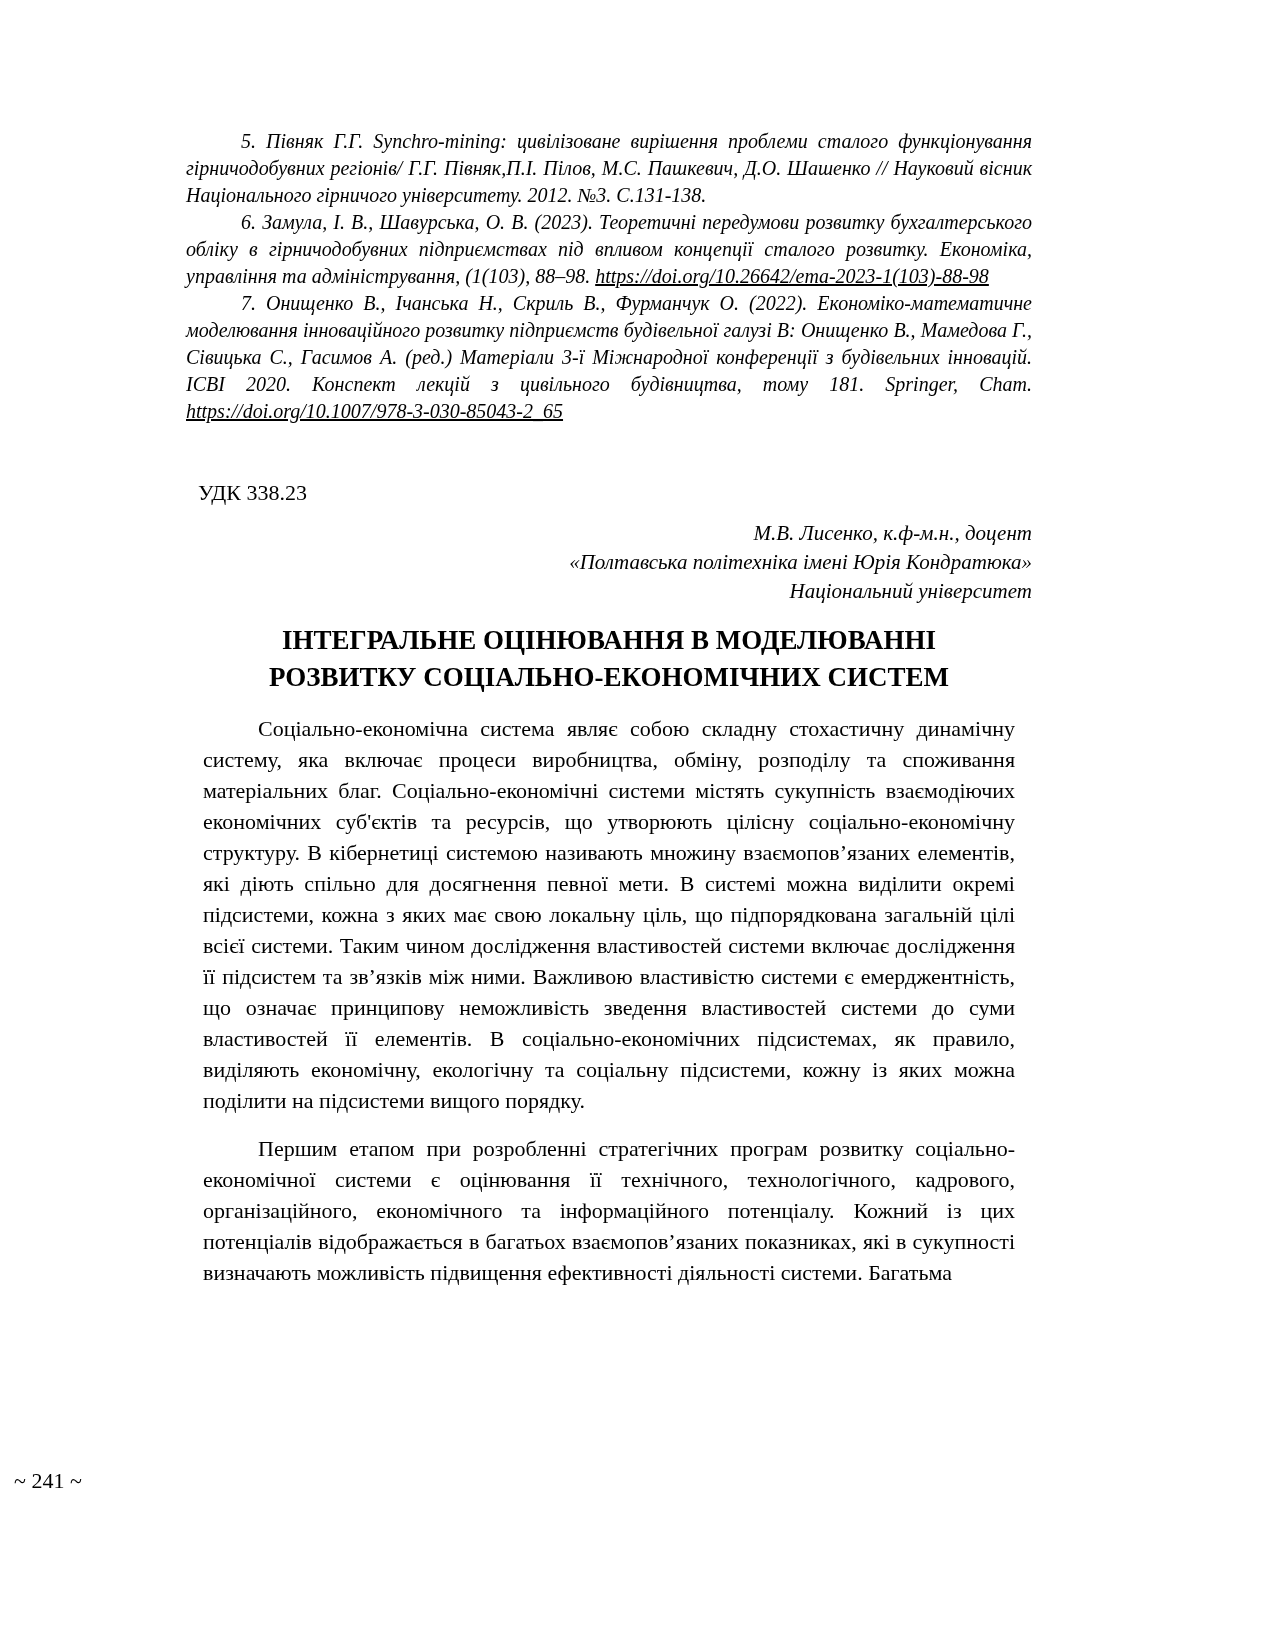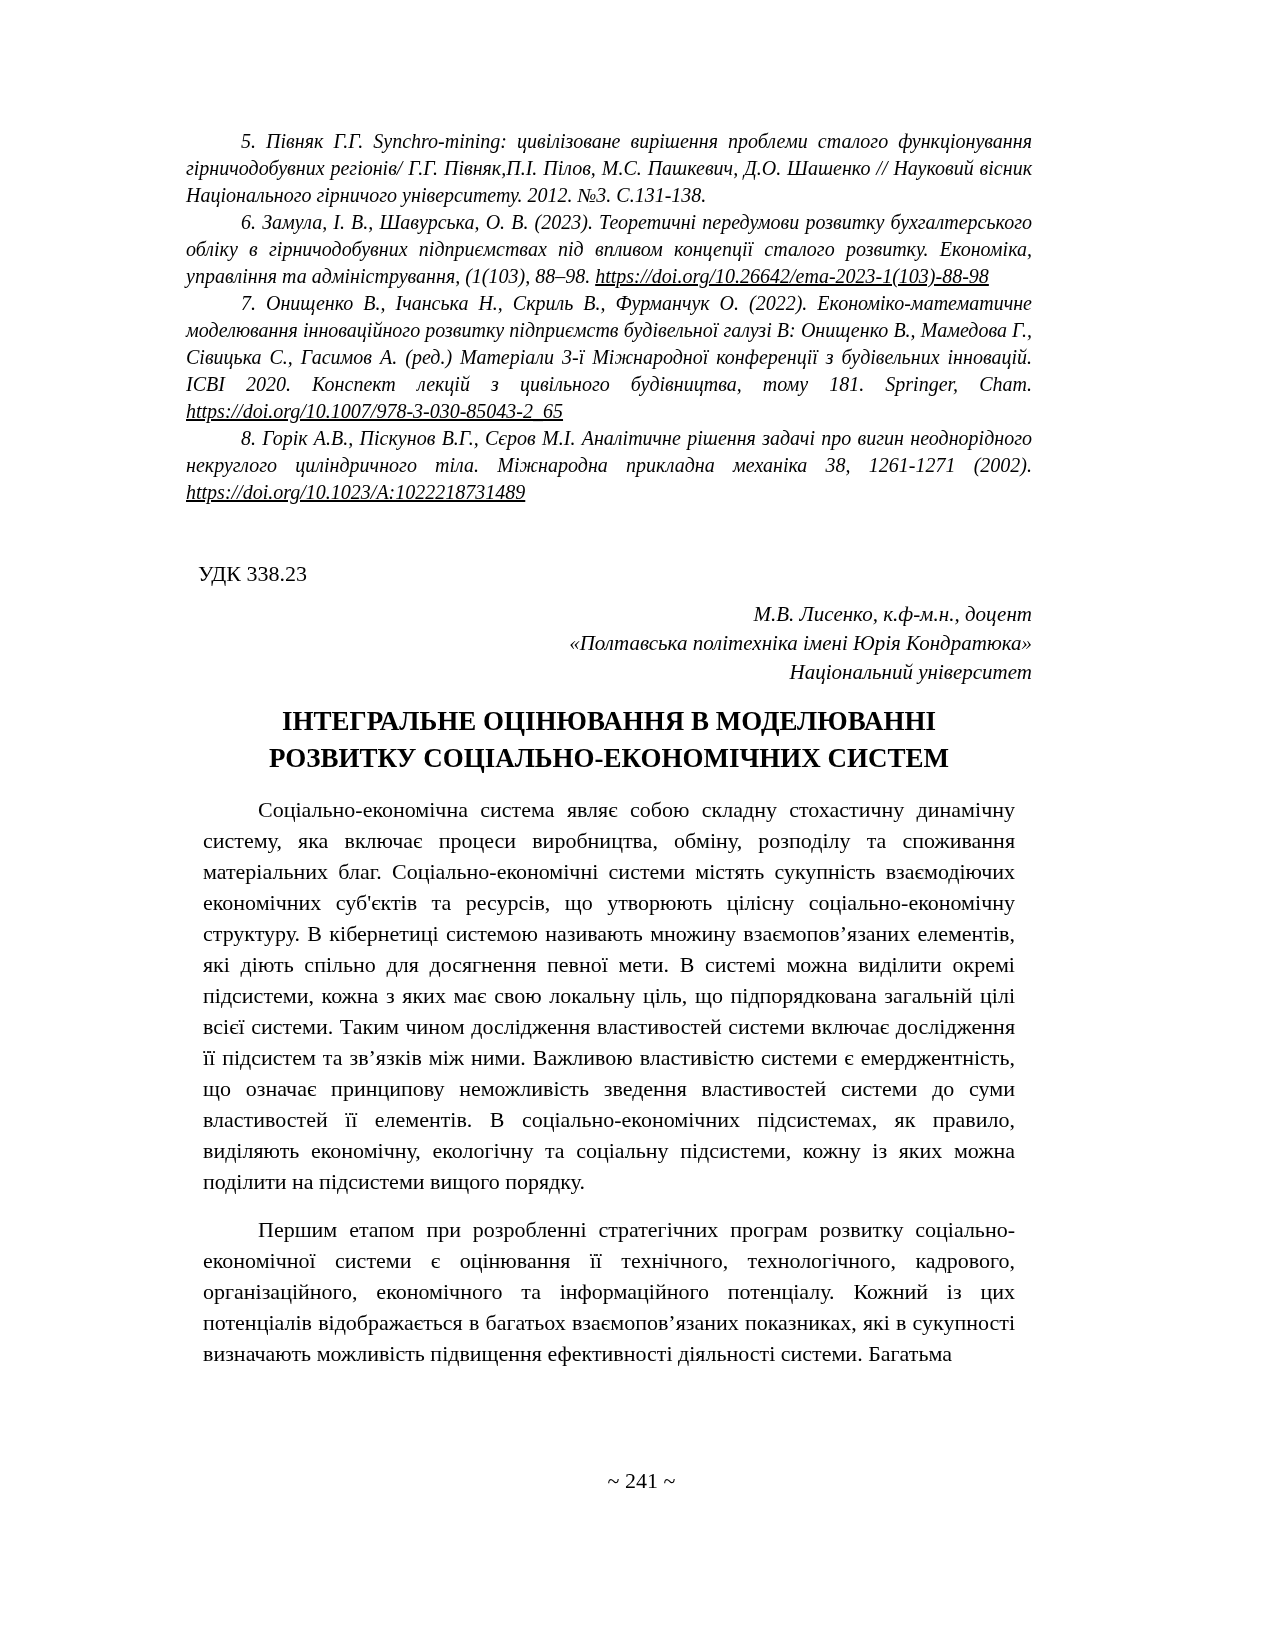--- a/index.html
+++ b/index.html
@@ -53,37 +53,35 @@
   }
   .body-par {
     font-size: 22px;
     line-height: 31px;
     text-align: justify;
     text-indent: 55px;
     margin: 17px;
   }
   .page-number {
     position: absolute;
-    left: 8px;
+    left: 14px;
     right: 0;
     top: 1468px;
-    text-align: center;
     font-size: 22px;
   }
 </style>
 </head>
 <body>
 
 <div class="page">
 
   <div class="references">
     <p class="ref"><span>5. Півняк Г.Г. Synchro-mining: цивілізоване вирішення проблеми сталого функціонування гірничодобувних регіонів/ Г.Г. Півняк,П.І. Пілов, М.С. Пашкевич, Д.О. Шашенко // Науковий вісник Національного гірничого університету. 2012. №3. С.131-138.</span></p>
     <p class="ref"><span>6. Замула, І. В., Шавурська, О. В. (2023). Теоретичні передумови розвитку бухгалтерського обліку в гірничодобувних підприємствах під впливом концепції сталого розвитку. Економіка, управління та адміністрування, (1(103), 88–98.</span> <a class="doi-link">https://doi.org/10.26642/ema-2023-1(103)-88-98</a></p>
     <p class="ref"><span>7. Онищенко В., Ічанська Н., Скриль В., Фурманчук О. (2022). Економіко-математичне моделювання інноваційного розвитку підприємств будівельної галузі В: Онищенко В., Мамедова Г., Сівицька С., Гасимов А. (ред.) Матеріали 3-ї Міжнародної конференції з будівельних інновацій. ICBI 2020. Конспект лекцій з цивільного будівництва, тому 181. Springer, Cham.</span> <a class="doi-link">https://doi.org/10.1007/978-3-030-85043-2_65</a></p>
-    <p class="ref"><span>8. Горік А.В., Піскунов В.Г., Сєров М.І. Аналітичне рішення задачі про вигин неоднорідного некруглого циліндричного тіла. Міжнародна прикладна механіка 38, 1261-1271 (2002).</span> <a class="doi-link">https://doi.org/10.1023/A:1022218731489</a></p>
   </div>
 
   <p class="udk">УДК 338.23</p>
 
   <div class="authors">
     <p>М.В. Лисенко, к.ф-м.н., доцент</p>
     <p>«Полтавська політехніка імені Юрія Кондратюка»</p>
     <p>Національний університет</p>
   </div>
 

